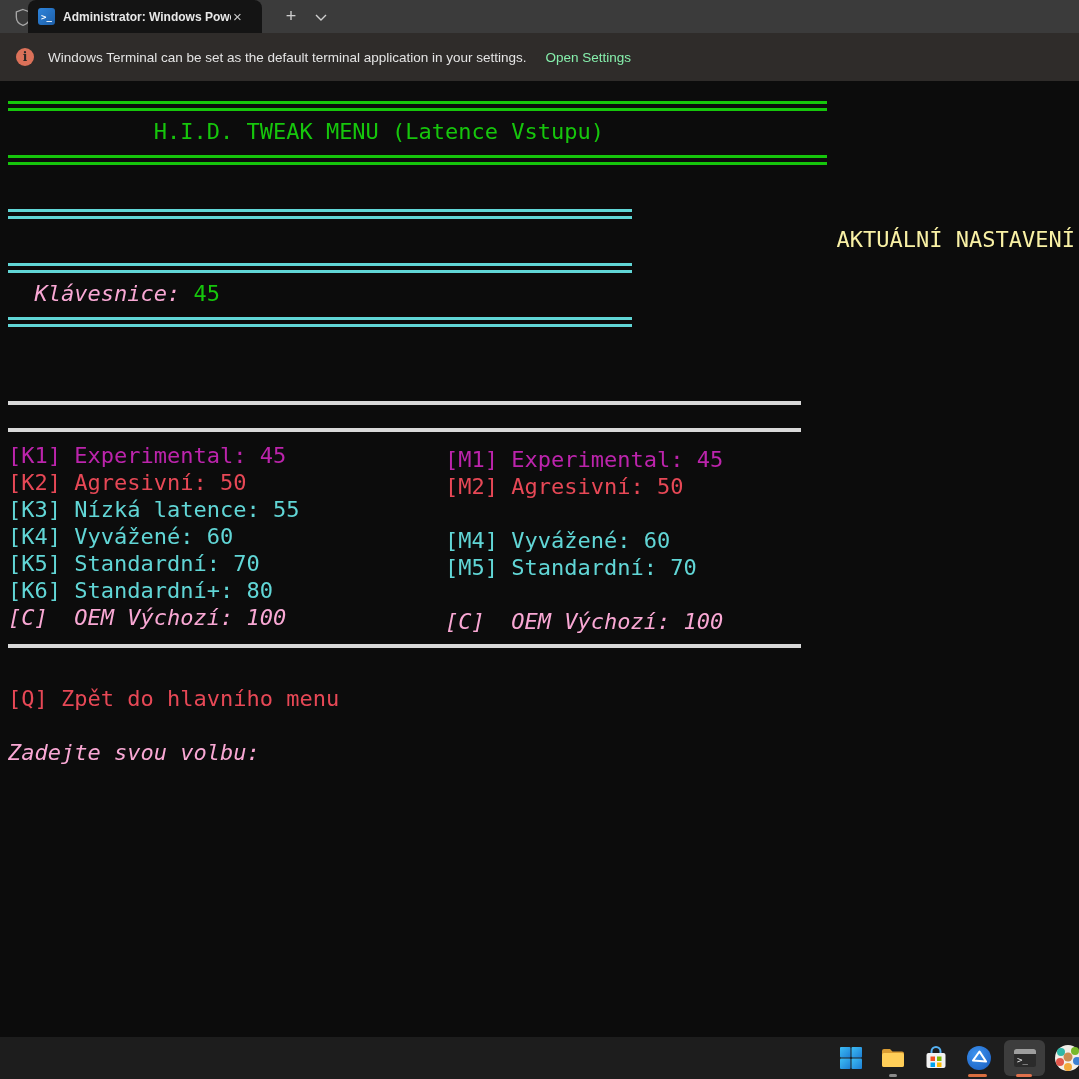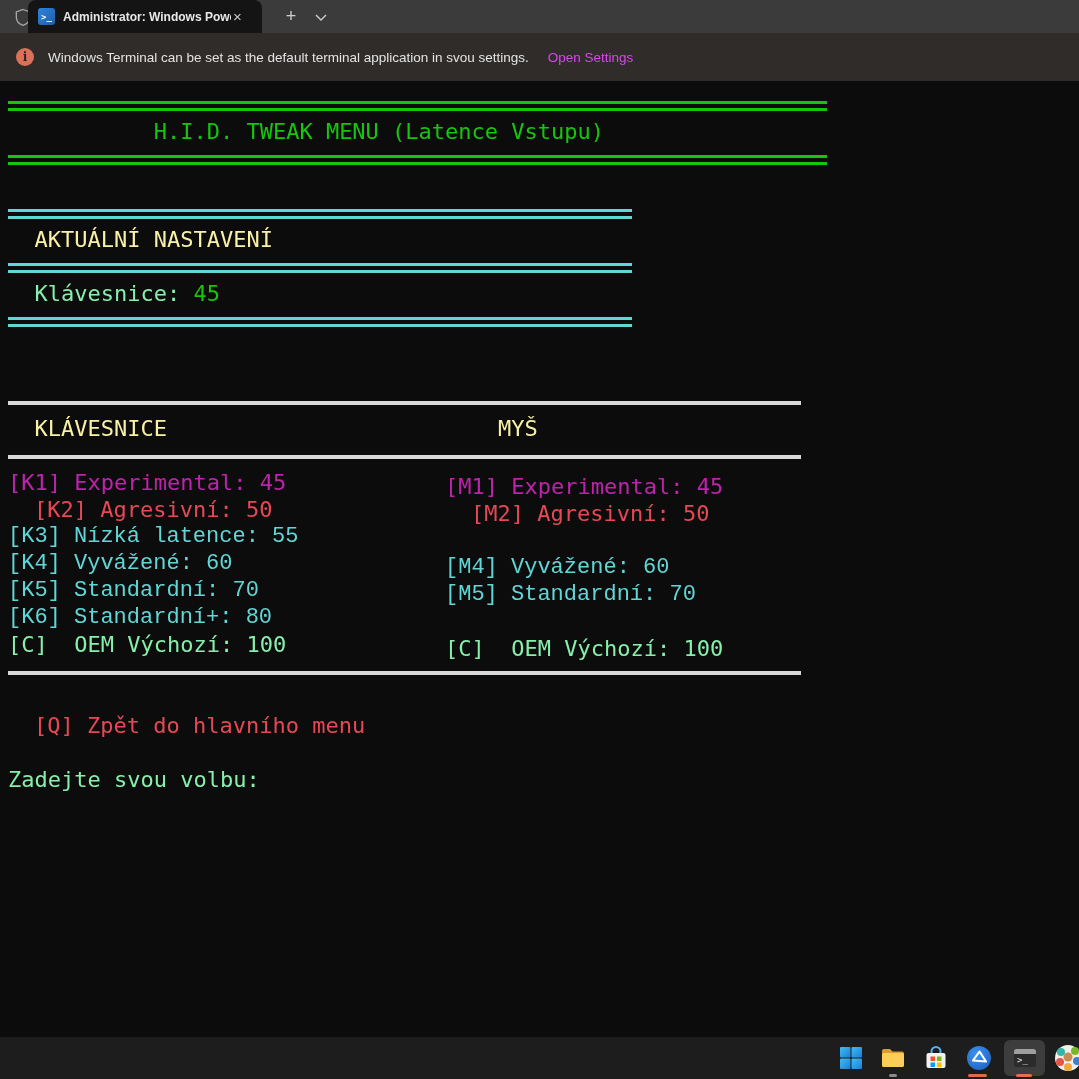--- a/index.html
+++ b/index.html
@@ -29,37 +29,37 @@
     color:#CFCFCF; font-size:18px; font-weight:300; text-align:center; line-height:24px; }
   .tab-chevron { position:absolute; left:312px; top:8px; width:18px; height:18px; }
 
   
   .banner { position:absolute; top:33px; left:0; width:100%; height:48px;
     background:#2F2C2A; display:flex; align-items:center; }
   .info-ico { width:18px; height:18px; border-radius:50%; background:#DB7159;
     color:#2B2826; font-size:12px; font-weight:bold; text-align:center; line-height:18px;
     margin-left:16px; flex:0 0 auto; font-family:"DejaVu Serif", serif; }
   .banner-msg { color:#E4E4E4; font-size:13.5px; margin-left:14px; }
-  .banner-link { color:#d946ef; font-size:13.5px; margin-left:19px; cursor:pointer; }
+  .banner-link { color:#86efac; font-size:13.5px; margin-left:19px; cursor:pointer; }
 
   
   .terminal {
     position:absolute; top:81px; left:0; width:100%; height:928px;
     background:#0C0C0C; padding:10px 4px 0 8px;
     font-family:"DejaVu Sans Mono", monospace;
     font-size:22px; line-height:27px; color:#CCCCCC;
     overflow:hidden;
   }
   .tline { height:27px; white-space:pre; position:relative; }
   .green   { color:#16C60C; }
-  .cyan    { color:#61D6D6;font-family:Liberation Mono, monospace; }
-  .yellow  { color:#F9F1A5; }
-  .red     { color:#E74856;margin-left:26px; }
+  .cyan    { color:#61D6D6; }
+  .yellow  { color:#F9F1A5;text-align:right; }
+  .red     { color:#E74856; }
   .magenta { color:#BC24AC; }
-  .white   { color:#86efac; }
+  .white   { color:#f9a8d4;font-style:italic; }
   .val-green { color:#16C60C; }
 
   .rule { display:inline-block; vertical-align:middle; }
   .rule-double { height:10px; border-top:3px solid; border-bottom:3px solid; }
   .rule-double.green { border-color:#16C60C; }
   .rule-double.cyan  { border-color:#61D6D6; }
   .rule-single { height:4px; background:#D9D9D9; }
   .w-long  { width:819px; }
   .w-mid   { width:624px; }
   .w-table { width:793px; }
@@ -99,38 +99,37 @@
       <span class="tab-close">×</span>
     </div>
     <div class="newtab-btn">+</div>
     <svg class="tab-chevron" viewBox="0 0 18 18">
       <path d="M4 7 L9 12 L14 7" fill="none" stroke="#CFCFCF" stroke-width="1.4"></path>
     </svg>
   </div>
 
   <div class="banner">
     <span class="info-ico">i</span>
-    <span class="banner-msg">Windows Terminal can be set as the default terminal application in svou settings.</span>
+    <span class="banner-msg">Windows Terminal can be set as the default terminal application in your settings.</span>
     <span class="banner-link">Open Settings</span>
   </div>
 
   <div class="terminal">
     <div class="tline"><span class="rule rule-double green w-long"></span></div>
     <div class="tline green">           H.I.D. TWEAK MENU (Latence Vstupu)</div>
     <div class="tline"><span class="rule rule-double green w-long"></span></div>
     <div class="tline"></div>
     <div class="tline"><span class="rule rule-double cyan w-mid"></span></div>
     <div class="tline yellow">  AKTUÁLNÍ NASTAVENÍ</div>
     <div class="tline"><span class="rule rule-double cyan w-mid"></span></div>
     <div class="tline"><span class="white">  Klávesnice: </span><span class="val-green">45</span></div>
     <div class="tline"><span class="rule rule-double cyan w-mid"></span></div>
     <div class="tline"></div>
     <div class="tline"></div>
     <div class="tline"><span class="rule rule-single w-table"></span></div>
-    <div class="tline"><span class="yellow">  KLÁVESNICE</span><span class="abs-mys yellow">MYŠ</span></div>
     <div class="tline"><span class="rule rule-single w-table"></span></div>
 
     <div class="tline magenta"><span>[K1] </span><span>Experimental: 45</span><span class="abs-right"><span>[M1] </span><span>Experimental: 45</span></span></div>
     <div class="tline red"><span>[K2] </span><span>Agresivní: 50</span><span class="abs-right"><span>[M2] </span><span>Agresivní: 50</span></span></div>
     <div class="tline cyan"><span>[K3] </span><span>Nízká latence: 55</span></div>
     <div class="tline cyan"><span>[K4] </span><span>Vyvážené: 60</span><span class="abs-right"><span>[M4] </span><span>Vyvážené: 60</span></span></div>
     <div class="tline cyan"><span>[K5] </span><span>Standardní: 70</span><span class="abs-right"><span>[M5] </span><span>Standardní: 70</span></span></div>
     <div class="tline cyan"><span>[K6] </span><span>Standardní+: 80</span></div>
     <div class="tline white"><span>[C]  </span><span>OEM Výchozí: 100</span><span class="abs-right"><span>[C]  </span><span>OEM Výchozí: 100</span></span></div>
 

